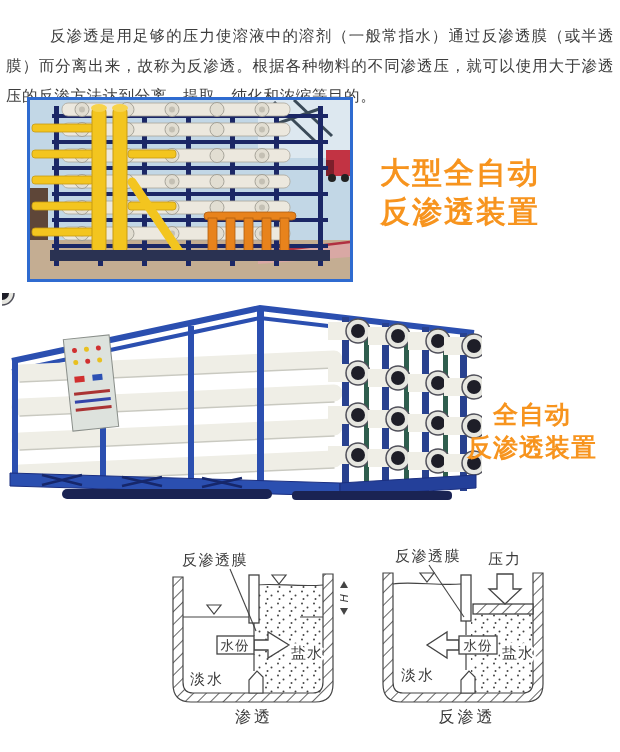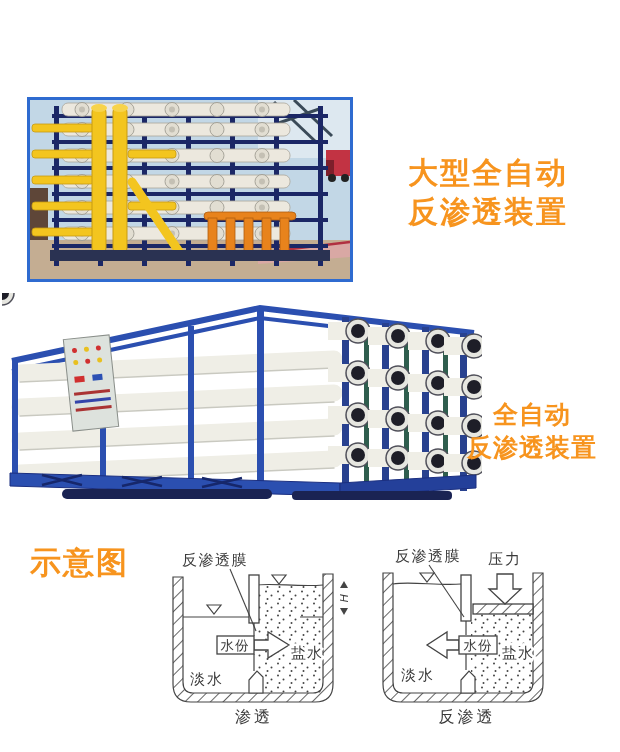--- a/index.html
+++ b/index.html
@@ -13,40 +13,41 @@
     text-indent:44px;text-align:justify;color:#3d3d3d;
     word-break:break-all;
   }
   .photo1-frame{
     position:absolute;left:27px;top:97px;width:320px;height:179px;
     border:3px solid #2f6bd0;background:#c2d7e6;
   }
   .caption-large{
     position:absolute;left:380px;top:153px;
     font-size:30px;line-height:39px;letter-spacing:2px;font-weight:600;
-    color:#f7941e;white-space:nowrap;margin-left:28px;
+    color:#f7941e;white-space:nowrap;
   }
   .caption-small{
     position:absolute;left:456px;top:366px;width:152px;text-align:center;
     font-size:25px;line-height:33px;letter-spacing:1px;font-weight:600;
     color:#f7941e;white-space:nowrap;margin-top:32px;
   }
   .machine2{position:absolute;left:2px;top:293px;width:480px;height:218px;}
   .schematic-title{
     position:absolute;left:30px;top:542px;
     font-size:31px;letter-spacing:2px;font-weight:600;color:#f7941e;white-space:nowrap;
   }
   .diagrams{position:absolute;left:0;top:517px;width:620px;height:235px;}
   svg text{fill:#3a3a3a;font-family:"Liberation Sans","DejaVu Sans",sans-serif;}
 </style>
 </head>
 <body>
 
 <div class="page">
 
+  <p class="intro">反渗透是用足够的压力使溶液中的溶剂（一般常指水）通过反渗透膜（或半透膜）而分离出来，故称为反渗透。根据各种物料的不同渗透压，就可以使用大于渗透压的反渗方法达到分离、提取、纯化和浓缩等目的。</p>
 
   <div class="photo1-frame">
     <svg width="320" height="179" viewBox="0 0 320 179">
 
       <rect x="0" y="0" width="320" height="179" fill="#c2d7e6"></rect>
       <rect x="228" y="0" width="92" height="58" fill="#dde8f0"></rect>
       <g stroke="#3a4a58" stroke-width="3">
         <path d="M244,2 L286,42" fill="none"></path>
         <path d="M264,0 L302,36" fill="none"></path>
         <path d="M240,26 L292,8" fill="none"></path>
@@ -209,21 +210,20 @@
       <rect x="60" y="196" width="210" height="10" rx="5" fill="#1a2353"></rect>
       <rect x="290" y="198" width="160" height="9" rx="4" fill="#1a2353"></rect>
     </g>
   </svg>
 
   <div class="caption-small">
     <div>全自动</div>
     <div>反渗透装置</div>
   </div>
 
-  <div class="schematic-title">示意图</div>
 
   <svg class="diagrams" viewBox="0 0 620 235">
     <defs>
       <pattern id="hatch" width="9" height="9" patternUnits="userSpaceOnUse" patternTransform="rotate(45)">
         <rect width="9" height="9" fill="#ffffff"></rect>
         <line x1="0" y1="0" x2="0" y2="9" stroke="#555555" stroke-width="1.8"></line>
       </pattern>
       <pattern id="dots" width="12" height="12" patternUnits="userSpaceOnUse">
         <circle cx="2" cy="2.5" r="1" fill="#444444"></circle>
         <circle cx="7.5" cy="6.5" r="1" fill="#444444"></circle>

